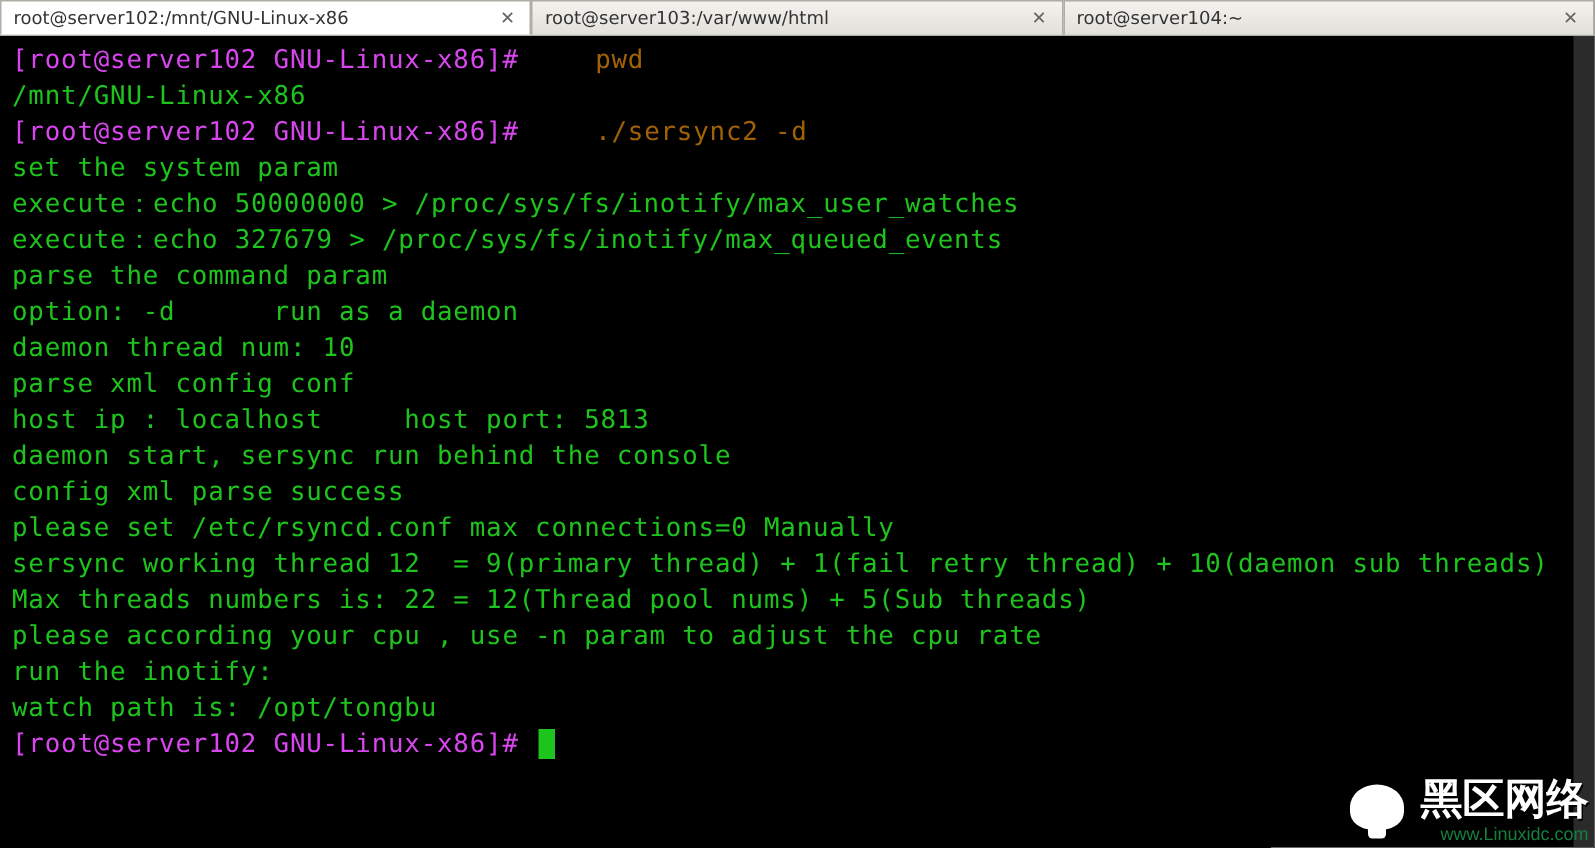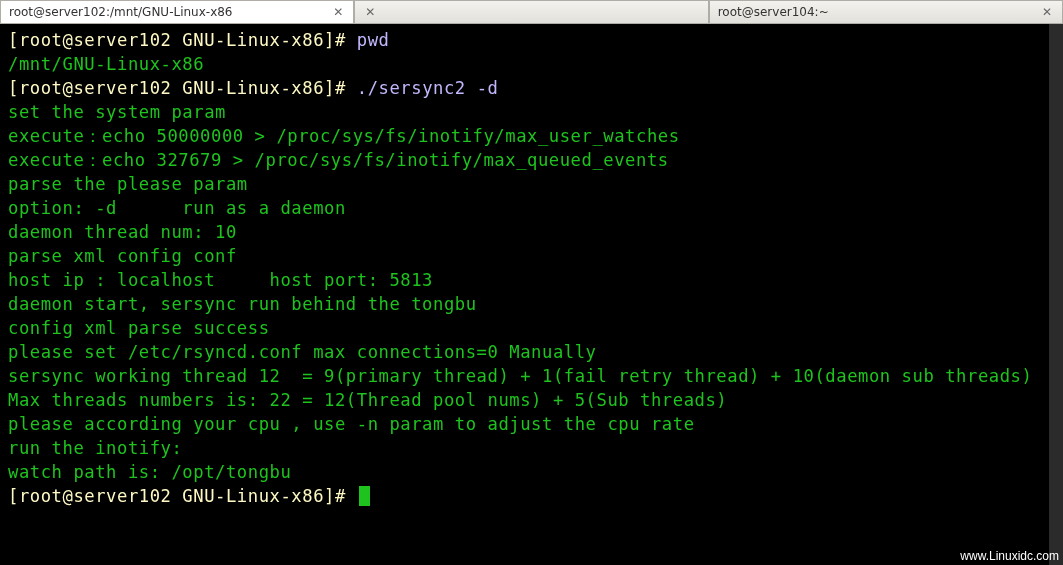--- a/index.html
+++ b/index.html
@@ -4,70 +4,75 @@
 <style>
   * { margin: 0; padding: 0; box-sizing: border-box; }
   html, body { width: 1063px; height: 565px; font-family: "DejaVu Sans", sans-serif; background: #dcdad5; overflow: hidden; }
   .window { width: 1063px; height: 565px; display: flex; flex-direction: column; background: #e8e6e0; }
   .tab-bar { height: 24px; display: flex; align-items: stretch; background: #e8e6e0; border-bottom: 1px solid #b0ada6; }
   .tab { flex: 1; display: flex; align-items: center; justify-content: space-between; padding: 0 8px; border: 1px solid #b0ada6; border-bottom: none; background: linear-gradient(#f4f2ee,#e2e0da); font-size: 12px; color: #333; cursor: pointer; }
   .tab.active { background: #ffffff; }
   .tab .close { width: 14px; height: 14px; display: flex; align-items: center; justify-content: center; color: #666; font-size: 12px; }
   .terminal { flex: 1; background: #000; padding: 4px 8px 8px 8px; position: relative; overflow: hidden; }
   .term-inner { font-family: "DejaVu Sans Mono","Courier New",monospace; font-size: 17.2px; line-height: 24px; letter-spacing: 0.55px; color: #1ec31e; white-space: pre-wrap; word-break: break-all; }
-  .prompt { color: #fef9c3; }
-  .cmd { color: #c4b5fd; }
+  .prompt { color: #d946ef; }
+  .cmd { color: #a16207; margin-left: 40px; }
   .cursor { display: inline-block; width: 11px; height: 20px; background: #1ec31e; vertical-align: text-bottom; margin-left: 2px; }
   .watermark { position: absolute; right: 4px; bottom: 2px; text-align: right; pointer-events: none; }
   .wm-cn { color: #fff; font-size: 28px; font-weight: bold; text-shadow: 1px 1px 0 #000; font-family: sans-serif; }
   .wm-mush { display:inline-block; width:36px; height:30px; border-radius:50% 50% 40% 40%; background:#fff; position:relative; margin-right:6px; vertical-align:middle; }
   .wm-mush::after { content:""; position:absolute; left:12px; top:22px; width:12px; height:14px; background:#fff; border-radius:3px; }
   .wm-logo { font-family: sans-serif; font-weight: bold; font-size: 30px; letter-spacing:-1px; }
   .wm-l { color:#d22; } .wm-i { color:#e80; } .wm-n { color:#6a0; } .wm-u { color:#28c; } .wm-x { color:#d22; }
-  .wm-sub { font-size: 12px; color:#ffffff; font-family: sans-serif; margin-top:-4px; }
+  .wm-sub { font-size: 12px; color:#15803d; font-family: sans-serif; margin-top:-4px; }
   .scrollbar { position:absolute; right:0; top:0; width:14px; height:100%; background:#2b2b2b; }
 </style>
 </head>
 <body>
 
 <div class="window">
   <div class="tab-bar">
     <div class="tab active">
       <span>root@server102:/mnt/GNU-Linux-x86</span>
       <span class="close">✕</span>
     </div>
     <div class="tab">
+      <span>root@server103:/var/www/html</span>
       <span class="close">✕</span>
     </div>
     <div class="tab">
       <span>root@server104:~</span>
       <span class="close">✕</span>
     </div>
   </div>
 
   <div class="terminal">
     <div class="scrollbar"></div>
     <div class="term-inner"><span class="prompt">[root@server102 GNU-Linux-x86]#</span> <span class="cmd">pwd</span>
 <span>/mnt/GNU-Linux-x86</span>
 <span class="prompt">[root@server102 GNU-Linux-x86]#</span> <span class="cmd">./sersync2 -d</span>
 <span>set the system param</span>
 <span>execute：echo 50000000 &gt; /proc/sys/fs/inotify/max_user_watches</span>
 <span>execute：echo 327679 &gt; /proc/sys/fs/inotify/max_queued_events</span>
-<span>parse the please param</span>
+<span>parse the command param</span>
 <span>option: -d      run as a daemon</span>
 <span>daemon thread num: 10</span>
 <span>parse xml config conf</span>
 <span>host ip : localhost     host port: 5813</span>
-<span>daemon start, sersync run behind the tongbu</span>
+<span>daemon start, sersync run behind the console</span>
 <span>config xml parse success</span>
 <span>please set /etc/rsyncd.conf max connections=0 Manually</span>
 <span>sersync working thread 12  = 9(primary thread) + 1(fail retry thread) + 10(daemon sub threads)</span>
 <span>Max threads numbers is: 22 = 12(Thread pool nums) + 5(Sub threads)</span>
 <span>please according your cpu , use -n param to adjust the cpu rate</span>
 <span>run the inotify:</span>
 <span>watch path is: /opt/tongbu</span>
 <span class="prompt">[root@server102 GNU-Linux-x86]#</span> <span class="cursor"></span></div>
 
     <div class="watermark">
+      <div>
+        <span class="wm-mush"></span>
+        <span class="wm-cn">黑区网络</span>
+      </div>
       <div class="wm-sub">www.Linuxidc.com</div>
     </div>
   </div>
 </div>
 
 </body></html>

